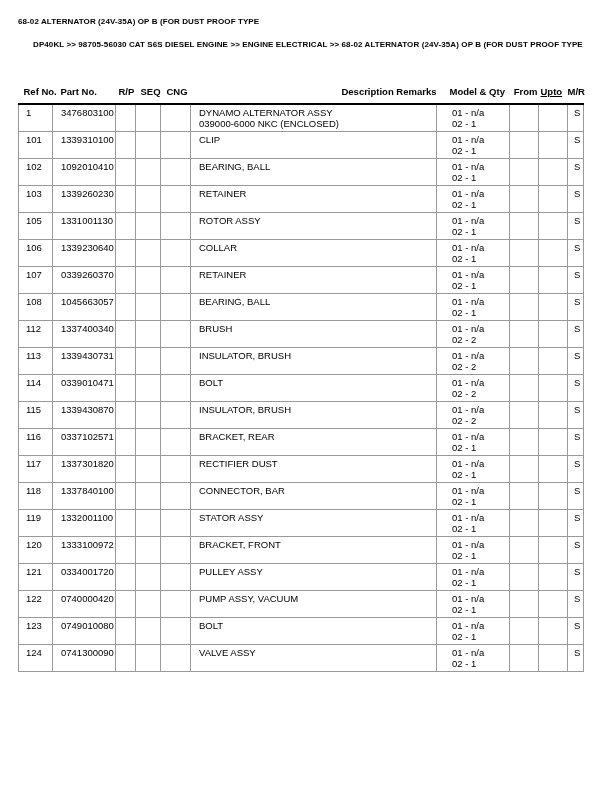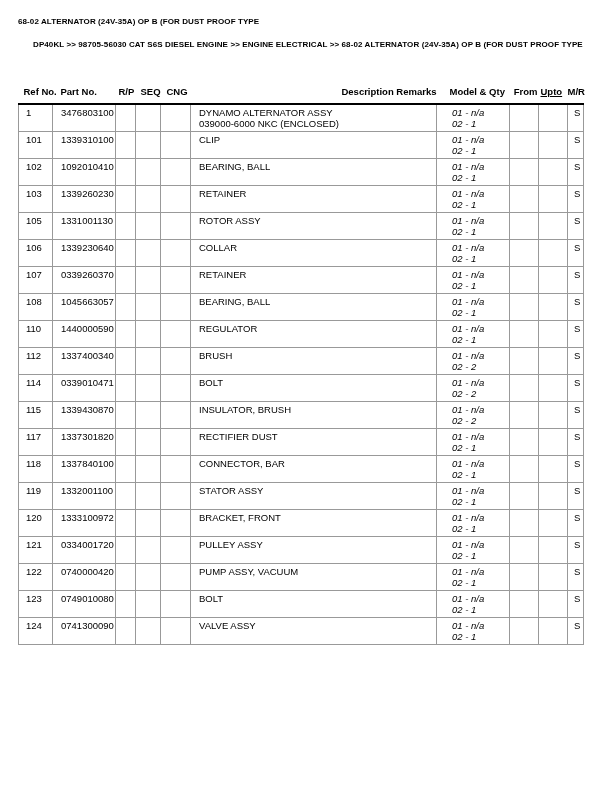--- a/index.html
+++ b/index.html
@@ -82,21 +82,21 @@
   table.parts tbody td {
     border: 1px solid #999;
     vertical-align: top;
     padding: 2px 1px 2px 7px;
     line-height: 11px;
     overflow: hidden;
     white-space: nowrap;
   }
   table.parts tbody td:nth-child(2) { padding-left: 8px; }
   table.parts tbody td:nth-child(6) { padding-left: 8px; }
-  table.parts tbody td:nth-child(7) { padding-left: 15px; font-style: italic; }
+  table.parts tbody td:nth-child(7) { padding-left: 15px; }
   table.parts tbody td:nth-child(10){ padding-left: 6px; }
 </style>
 </head>
 <body>
 
 <div class="page">
 
   <div class="doc-title">68-02 ALTERNATOR (24V-35A) OP B (FOR DUST PROOF TYPE</div>
 
   <div class="breadcrumb">DP40KL &gt;&gt; 98705-56030 CAT S6S DIESEL ENGINE &gt;&gt; ENGINE ELECTRICAL &gt;&gt; 68-02 ALTERNATOR (24V-35A) OP B (FOR DUST PROOF TYPE</div>
@@ -260,54 +260,54 @@
           </td>
     <td>
             <div>01 - n/a</div>
             <div>02 - 1</div>
           </td>
     <td></td>
     <td></td>
     <td>S</td>
   </tr>
         <tr>
-    <td>110</td>
-    <td>1440000590</td>
-    <td></td>
-    <td></td>
-    <td></td>
-    <td>
-            <div>REGULATOR</div>
-          </td>
-    <td>
-            <div>01 - n/a</div>
-            <div>02 - 1</div>
-          </td>
-    <td></td>
-    <td></td>
-    <td>S</td>
-  </tr>
-        <tr>
     <td>112</td>
     <td>1337400340</td>
     <td></td>
     <td></td>
     <td></td>
     <td>
             <div>BRUSH</div>
           </td>
     <td>
             <div>01 - n/a</div>
             <div>02 - 2</div>
           </td>
     <td></td>
     <td></td>
     <td>S</td>
   </tr>
         <tr>
+    <td>113</td>
+    <td>1339430731</td>
+    <td></td>
+    <td></td>
+    <td></td>
+    <td>
+            <div>INSULATOR, BRUSH</div>
+          </td>
+    <td>
+            <div>01 - n/a</div>
+            <div>02 - 2</div>
+          </td>
+    <td></td>
+    <td></td>
+    <td>S</td>
+  </tr>
+        <tr>
     <td>114</td>
     <td>0339010471</td>
     <td></td>
     <td></td>
     <td></td>
     <td>
             <div>BOLT</div>
           </td>
     <td>
             <div>01 - n/a</div>
@@ -328,20 +328,37 @@
           </td>
     <td>
             <div>01 - n/a</div>
             <div>02 - 2</div>
           </td>
     <td></td>
     <td></td>
     <td>S</td>
   </tr>
         <tr>
+    <td>116</td>
+    <td>0337102571</td>
+    <td></td>
+    <td></td>
+    <td></td>
+    <td>
+            <div>BRACKET, REAR</div>
+          </td>
+    <td>
+            <div>01 - n/a</div>
+            <div>02 - 1</div>
+          </td>
+    <td></td>
+    <td></td>
+    <td>S</td>
+  </tr>
+        <tr>
     <td>117</td>
     <td>1337301820</td>
     <td></td>
     <td></td>
     <td></td>
     <td>
             <div>RECTIFIER DUST</div>
           </td>
     <td>
             <div>01 - n/a</div>

